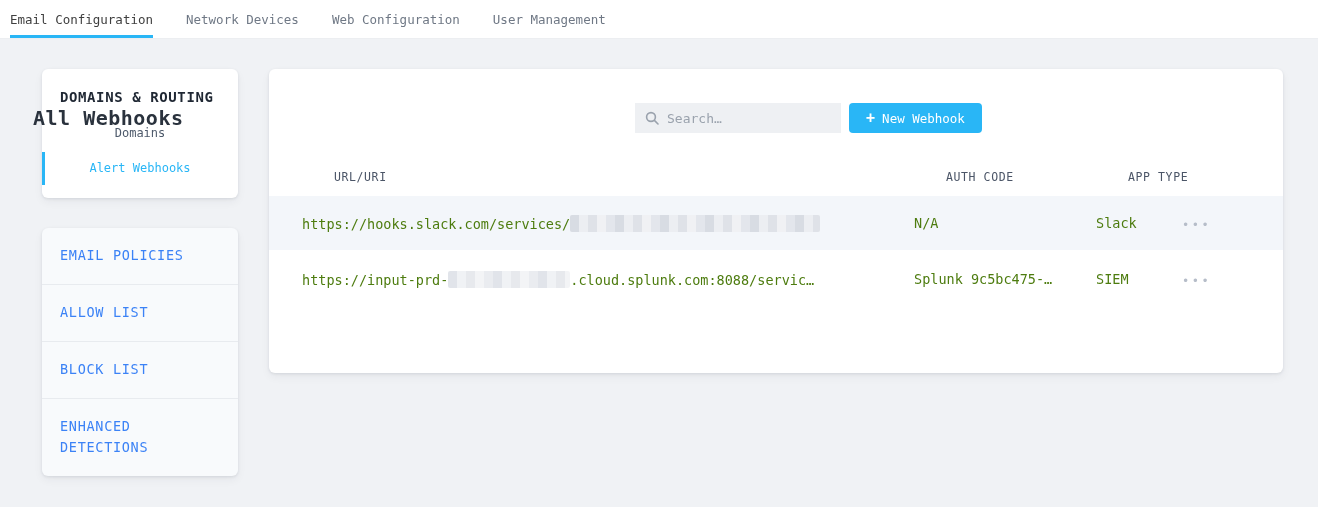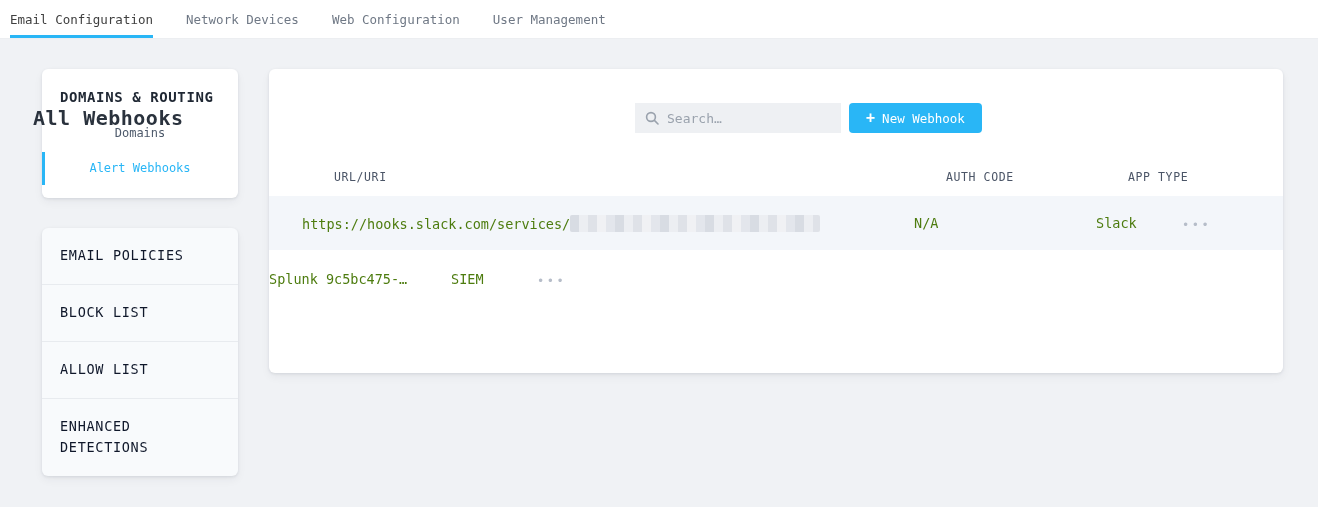--- a/index.html
+++ b/index.html
@@ -71,21 +71,21 @@
   }
   .side-card-2 {
     position: absolute; left: 42px; top: 228px; width: 196px;
     background: #f8fafc;
   }
   .side2-item {
     padding: 17px 18px 18px 18px;
     font-size: 13.5px;
     letter-spacing: 0.7px;
     line-height: 21px;
-    color: #0f172a;
+    color: #3b82f6;
     border-top: 1px solid #e8ebef;
     cursor: pointer;
   }
   .side2-item:first-child { border-top: none; }
 
   
   .main-card {
     position: absolute; left: 269px; top: 69px; width: 1014px; height: 304px;
   }
   .main-title {
@@ -163,22 +163,22 @@
 </nav>
 
 <aside class="card side-card-1">
   <div class="side-header">DOMAINS &amp; ROUTING</div>
   <div class="side-item">Domains</div>
   <div class="side-item active">Alert Webhooks</div>
 </aside>
 
 <aside class="card side-card-2">
   <div class="side2-item">EMAIL POLICIES</div>
+  <div class="side2-item">ALLOW LIST</div>
   <div class="side2-item">BLOCK LIST</div>
-  <div class="side2-item">ALLOW LIST</div>
   <div class="side2-item">ENHANCED DETECTIONS</div>
 </aside>
 
 <section class="card main-card"></section>
 
 <h1 class="main-title">All Webhooks</h1>
 
 <div class="search-box">
   <svg width="14" height="14" viewBox="0 0 14 14">
     <circle cx="6" cy="6" r="4.4" fill="none" stroke="#9aa2ad" stroke-width="1.6"></circle>
@@ -202,18 +202,19 @@
 <div class="trow trow-1">
   <div class="td col-url"><span>https://hooks.slack.com/services/</span><span class="redacted r1"></span><span></span></div>
   <div class="td col-auth">N/A</div>
   <div class="td col-app">Slack</div>
   <div class="col-menu">
     <span class="menu-dots">•••</span>
   </div>
 </div>
 
 <div class="trow trow-2">
+  <div class="td col-url"><span>https://input-prd-</span><span class="redacted r2"></span><span>.cloud.splunk.com:8088/servic…</span></div>
   <div class="td col-auth">Splunk 9c5bc475-…</div>
   <div class="td col-app">SIEM</div>
   <div class="col-menu">
     <span class="menu-dots">•••</span>
   </div>
 </div>
 
 </body></html>

